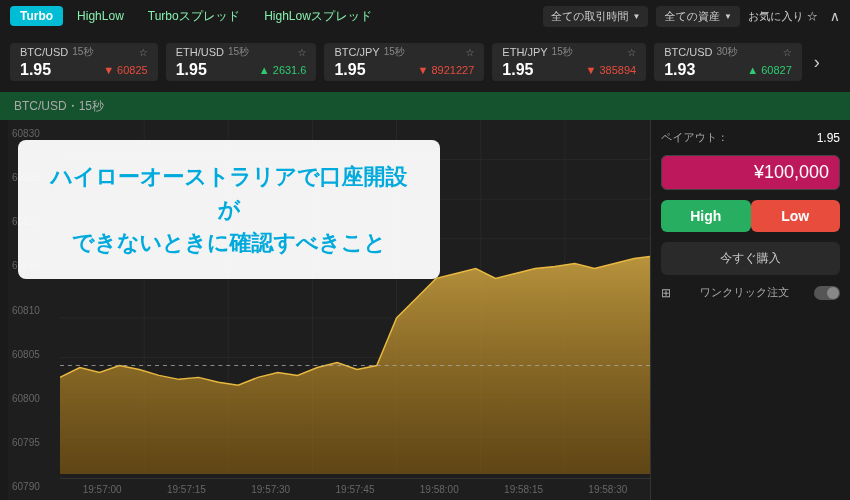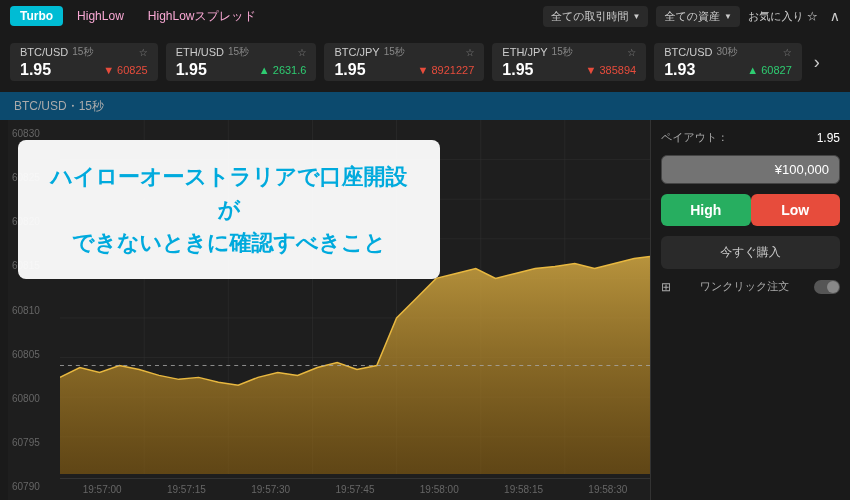--- a/index.html
+++ b/index.html
@@ -18,21 +18,21 @@
       align-items: center;
       background: #1a1a1a;
       padding: 6px 10px;
       gap: 4px;
       height: 32px;
       text-align: right;
     }
     .tab {
       padding: 3px 10px;
       font-size: 12px;
-      color: #f9a8d4;
+      color: #86efac;
       cursor: pointer;
       border-radius: 4px;
     }
     .tab.active {
       background: #00bcd4;
       color: #fff;
       font-weight: bold;
     }
     .top-filters {
       margin-left: auto;
@@ -117,21 +117,21 @@
     .asset-change.down { color: #e74c3c; }
     .more-btn {
       font-size: 18px;
       color: #ccc;
       cursor: pointer;
       padding: 0 4px;
     }
 
     
     .breadcrumb-bar {
-      background: #0c4a6e;
+      background: #14532d;
       padding: 6px 14px;
       font-size: 12px;
       color: #aaa;
       height: 28px;
       display: flex;
       align-items: center;
     }
 
     
     .main-area {
@@ -206,26 +206,26 @@
       align-items: center;
       font-size: 11px;
       color: #aaa;
     }
     .payout-value {
       color: #fff;
       font-size: 12px;
     }
 
     .amount-input {
-      background: #737373;
+      background: #be185d;
       border: 1px solid #444;
       border-radius: 6px;
       padding: 6px 10px;
       color: #fff;
-      font-size: 13px;
+      font-size: 18px;
       text-align: right;
       width: 100%;
     }
 
     .hl-buttons {
       display: flex;
     }
     .high-btn {
       flex: 1;
       background: #27ae60;
@@ -311,20 +311,21 @@
       stroke: #333;
       stroke-width: 0.5;
     }
   </style>
 </head>
 <body>
 
 <div class="top-tabs">
   <div class="tab active">Turbo</div>
   <div class="tab">HighLow</div>
+  <div class="tab">Turboスプレッド</div>
   <div class="tab">HighLowスプレッド</div>
   <div class="top-filters">
     <div class="filter-btn">
       <span>全ての取引時間</span>
       <span class="arrow">▼</span>
     </div>
     <div class="filter-btn">
       <span>全ての資産</span>
       <span class="arrow">▼</span>
     </div>

